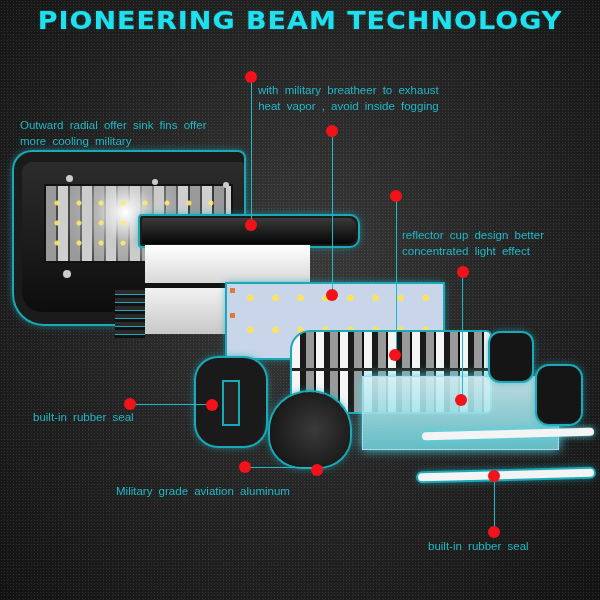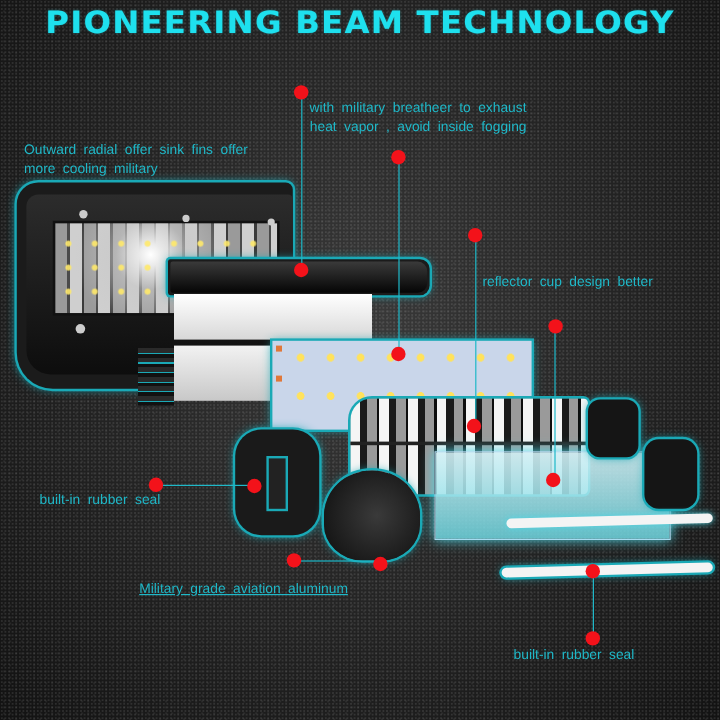--- a/index.html
+++ b/index.html
@@ -96,37 +96,38 @@
 
   <div class="vline" style="left:332px;top:131px;height:164px;"></div>
   <div class="dot" style="left:332px;top:131px;"></div>
   <div class="dot" style="left:332px;top:295px;"></div>
 
   <div class="vline" style="left:396px;top:196px;height:158px;"></div>
   <div class="dot" style="left:396px;top:196px;"></div>
   <div class="dot" style="left:395px;top:355px;"></div>
   <div class="label" style="left:402px;top:203px;margin-top:24px;">
     <div>reflector cup design better</div>
+    <div>concentrated light effect</div>
   </div>
 
   <div class="vline" style="left:462px;top:272px;height:128px;"></div>
   <div class="dot" style="left:463px;top:272px;"></div>
   <div class="dot" style="left:461px;top:400px;"></div>
 
   <div class="hline" style="left:130px;top:404px;width:82px;"></div>
   <div class="dot" style="left:130px;top:404px;"></div>
   <div class="dot" style="left:212px;top:405px;"></div>
   <div class="label" style="left:33px;top:409px;">
     <div>built-in  rubber  seal</div>
   </div>
 
   <div class="hline" style="left:246px;top:467px;width:70px;"></div>
   <div class="dot" style="left:245px;top:467px;"></div>
   <div class="dot" style="left:317px;top:470px;"></div>
-  <div class="label" style="left:116px;top:483px;text-decoration:underline;">
+  <div class="label" style="left:116px;top:483px;">
     <div>Military grade aviation aluminum</div>
   </div>
 
   <div class="vline" style="left:494px;top:476px;height:56px;"></div>
   <div class="dot" style="left:494px;top:476px;"></div>
   <div class="dot" style="left:494px;top:532px;"></div>
   <div class="label" style="left:428px;top:538px;">
     <div>built-in  rubber  seal</div>
   </div>
 

